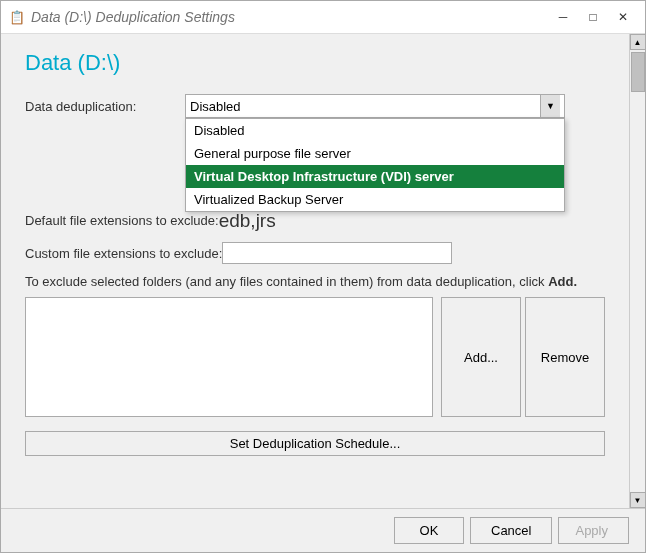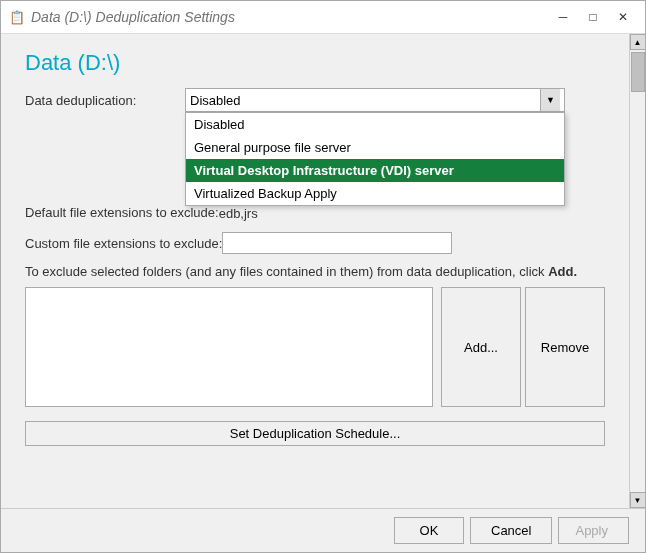--- a/index.html
+++ b/index.html
@@ -68,21 +68,21 @@
       flex: 1;
       padding: 16px 24px 12px 24px;
       overflow-y: auto;
       display: flex;
       flex-direction: column;
     }
     .page-title {
       font-size: 22px;
       color: #00aacc;
       font-weight: 300;
-      margin-bottom: 12px;
+      margin-bottom: 18px;
     }
     .form-row {
       display: flex;
       align-items: center;
       margin-bottom: 10px;
     }
     .form-label {
       min-width: 160px;
       color: #333;
       padding-top: 2px;
@@ -132,21 +132,21 @@
       cursor: pointer;
       font-size: 13px;
       color: #000;
     }
     .dropdown-item.selected {
       background: #15803d;
       color: #fff;
       font-weight: bold;
     }
     .static-value {
-      font-size: 13px;
+      font-size: 19px;
       color: #333;
       padding-top: 2px;
     }
     .text-input {
       width: 230px;
       height: 22px;
       border: 1px solid #aaa;
       background: #fff;
       padding: 0 4px;
       font-size: 13px;
@@ -259,21 +259,21 @@
         <div class="form-control-wrap">
           <div class="select-box">
             <span class="select-box-text">Disabled</span>
             <div class="select-arrow">▼</div>
           </div>
 
           <div class="dropdown-menu">
             <div class="dropdown-item">Disabled</div>
             <div class="dropdown-item">General purpose file server</div>
             <div class="dropdown-item selected">Virtual Desktop Infrastructure (VDI) server</div>
-            <div class="dropdown-item">Virtualized Backup Apply</div>
+            <div class="dropdown-item">Virtualized Backup Server</div>
           </div>
         </div>
       </div>
 
       <div style="height: 80px;"></div>
 
       <div class="form-row">
         <div class="form-label">Default file extensions to exclude:</div>
         <div class="static-value">edb,jrs</div>
       </div>

